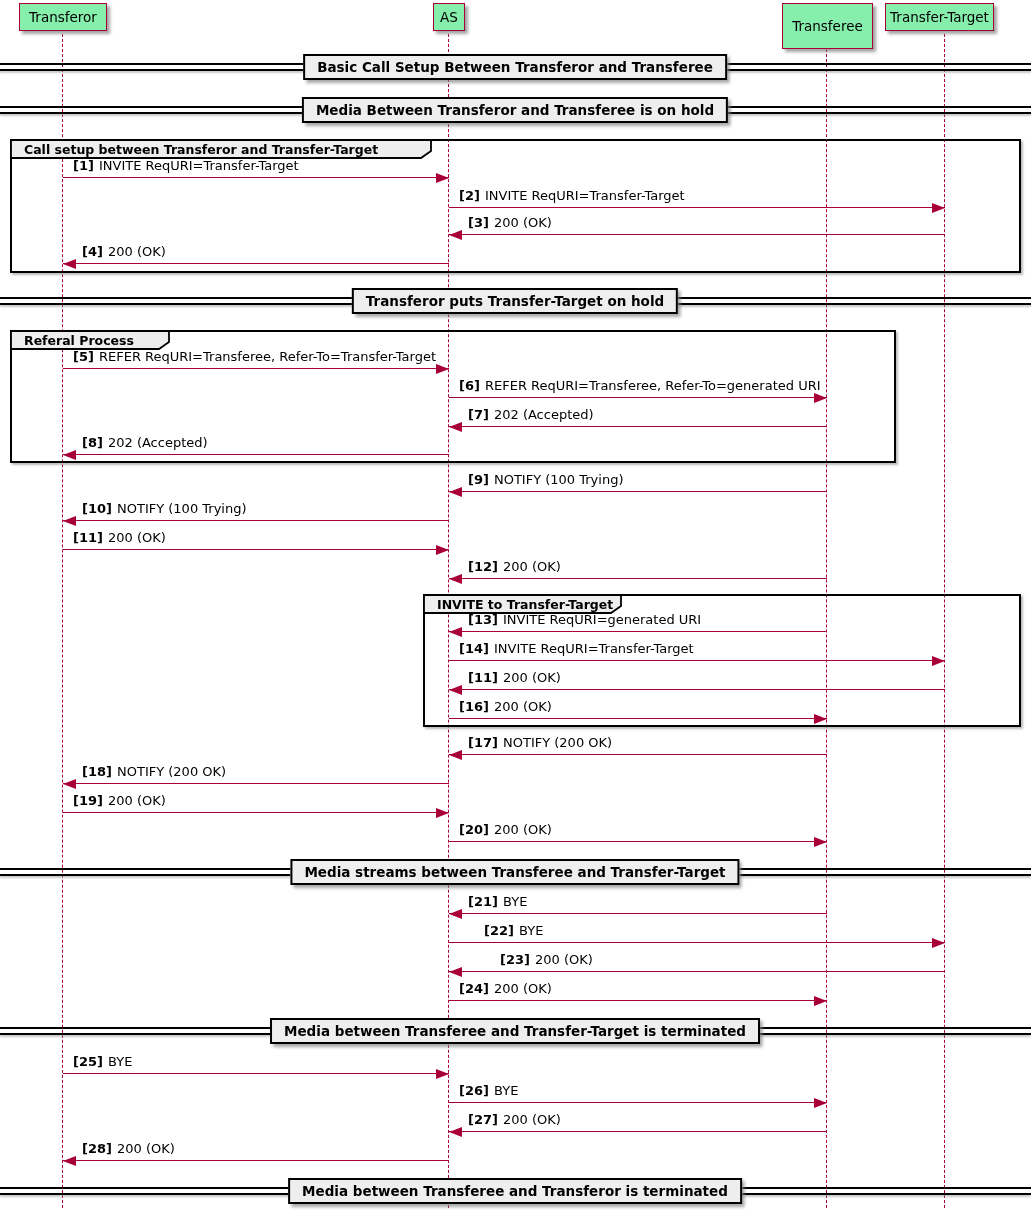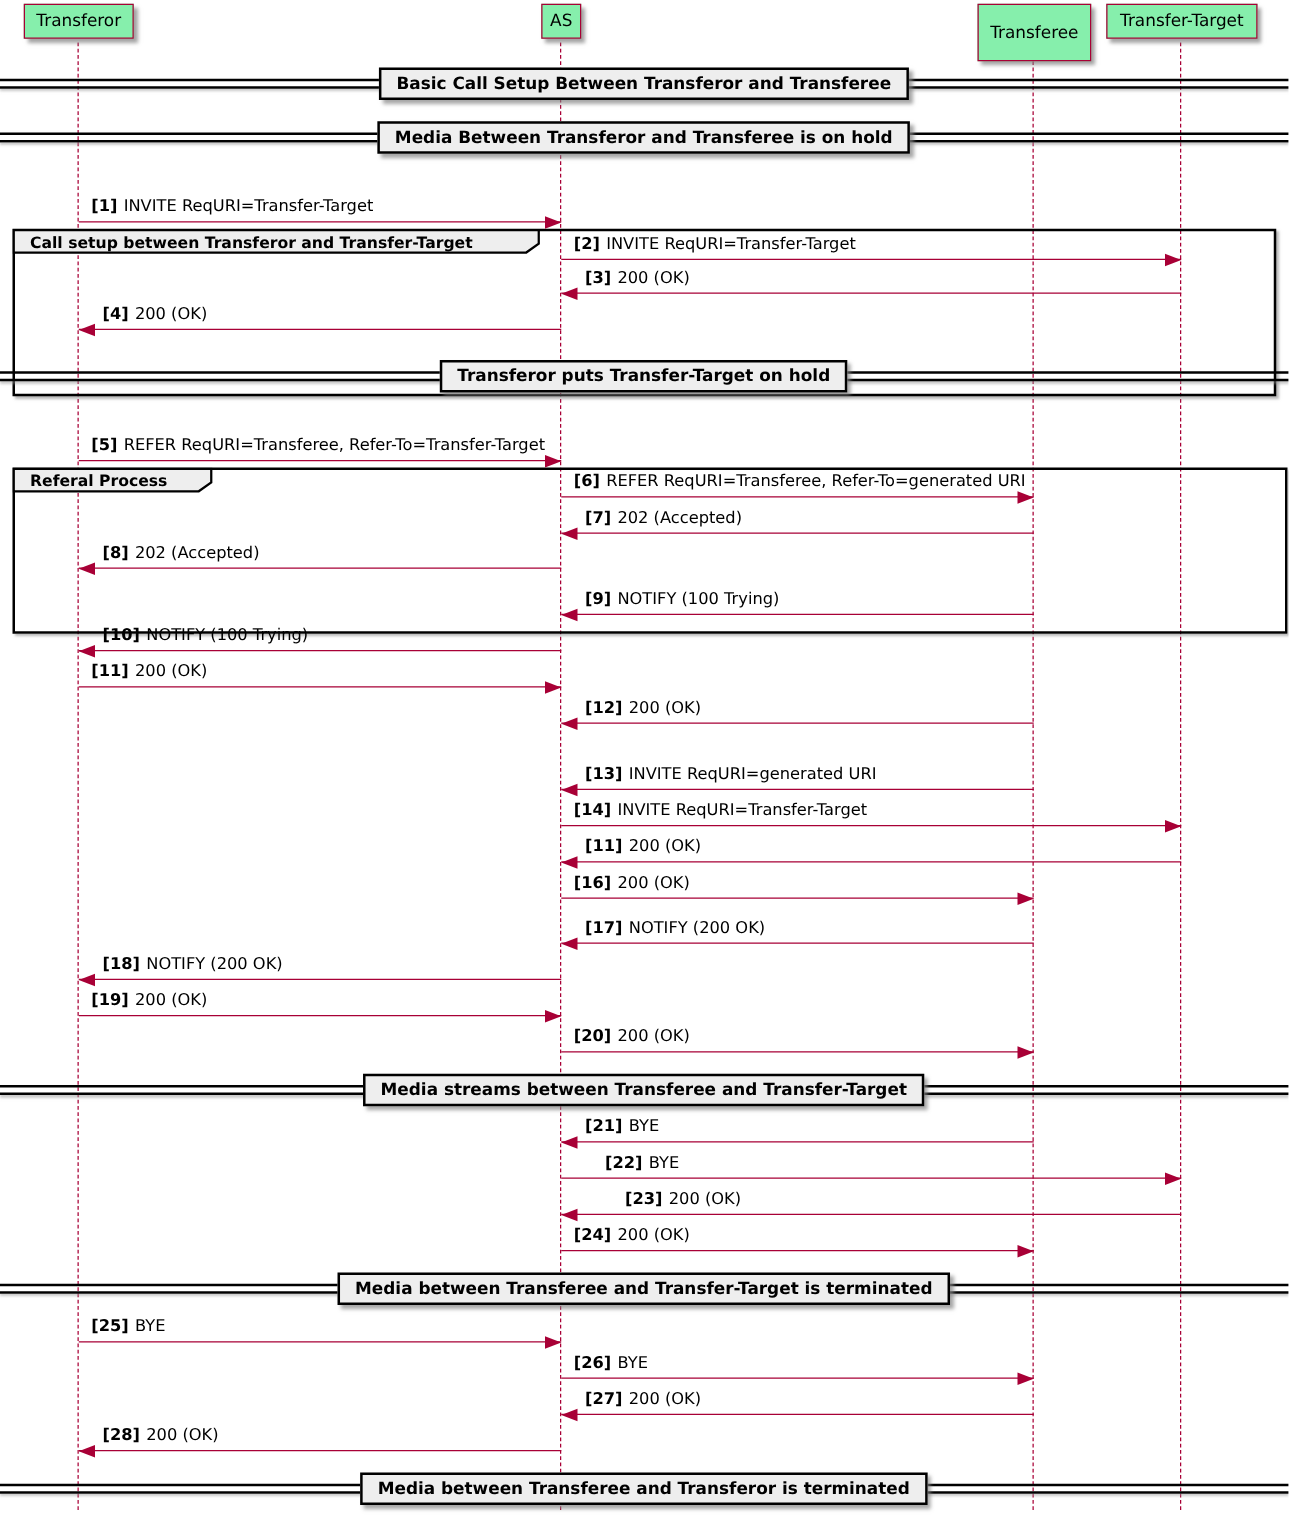--- a/index.html
+++ b/index.html
@@ -18,21 +18,21 @@
   .divider{position:absolute;left:0;width:1031px;height:0;}
   .divider-lines{position:absolute;left:0;right:0;top:-4px;height:8px;box-sizing:border-box;
     border-top:2px solid #000;border-bottom:2px solid #000;
     box-shadow:0 2px 2px rgba(150,150,150,.5);}
   .divider-label{position:absolute;left:515px;top:0;transform:translate(-50%,-50%);
     background:#EEEEEE;border:2px solid #000;padding:3px 12px;font-weight:bold;
     font-size:13.5px;white-space:nowrap;box-shadow:3px 3px 3px rgba(130,130,130,.7);}
 
   
   .frame{position:absolute;border:2px solid #000;box-sizing:border-box;
-    box-shadow:2px 2px 2px rgba(140,140,140,.6);margin-top:44px;}
+    box-shadow:2px 2px 2px rgba(140,140,140,.6);}
   .frame-tab{position:absolute;left:-2px;top:-2px;}
   .frame-title{position:absolute;left:12px;top:-1px;height:19px;display:flex;
     align-items:center;font-weight:bold;font-size:12.5px;white-space:nowrap;}
 
   
   .msg-line{position:absolute;height:0;border-top:1.6px solid #A80036;}
   .msg-head{position:absolute;width:0;height:0;border-top:5px solid transparent;
     border-bottom:5px solid transparent;}
   .msg-head.r{border-left:13px solid #A80036;}
   .msg-head.l{border-right:13px solid #A80036;}
@@ -44,27 +44,33 @@
 
 <div id="stage">
 
   <div class="frame" style="left:10px;top:139px;width:1011px;height:134px;z-index:3;">
     <svg class="frame-tab" width="423" height="21">
       <polygon points="1,1 421,1 421,12 411,19 1,19" fill="#EEEEEE" stroke="#000000" stroke-width="1.8"></polygon>
     </svg>
     <div class="frame-title">Call setup between Transferor and Transfer-Target</div>
   </div>
 
-  <div class="frame" style="left:10px;top:330px;width:1020px;height:133px;z-index:3;">
+  <div class="frame" style="left:10px;top:330px;width:886px;height:133px;z-index:3;">
     <svg class="frame-tab" width="161" height="21">
       <polygon points="1,1 159,1 159,12 149,19 1,19" fill="#EEEEEE" stroke="#000000" stroke-width="1.8"></polygon>
     </svg>
     <div class="frame-title">Referal Process</div>
   </div>
 
+  <div class="frame" style="left:423px;top:594px;width:598px;height:133px;z-index:3;">
+    <svg class="frame-tab" width="200" height="21">
+      <polygon points="1,1 198,1 198,12 188,19 1,19" fill="#EEEEEE" stroke="#000000" stroke-width="1.8"></polygon>
+    </svg>
+    <div class="frame-title">INVITE to Transfer-Target</div>
+  </div>
 
   <div class="divider" style="top:67px;z-index:4;">
     <div class="divider-lines"></div>
     <div class="divider-label">Basic Call Setup Between Transferor and Transferee</div>
   </div>
   <div class="divider" style="top:110px;z-index:4;">
     <div class="divider-lines"></div>
     <div class="divider-label">Media Between Transferor and Transferee is on hold</div>
   </div>
   <div class="divider" style="top:301px;z-index:4;">
@@ -84,21 +90,21 @@
     <div class="divider-label">Media between Transferee and Transferor is terminated</div>
   </div>
 
 <div class="lifeline" style="left: 62px; top: 34px; height: 1174px; z-index: 1;"></div>
     <div class="participant" style="left: 19px; top: 3px; width: 88px; height: 28px; z-index: 5;">Transferor</div>
     <div class="lifeline" style="left: 448px; top: 34px; height: 1174px; z-index: 1;"></div>
     <div class="participant" style="left: 433px; top: 3px; width: 32px; height: 28px; z-index: 5;">AS</div>
     <div class="lifeline" style="left: 826px; top: 34px; height: 1174px; z-index: 1;"></div>
     <div class="participant" style="left: 782px; top: 3px; width: 91px; height: 46px; z-index: 5;">Transferee</div>
     <div class="lifeline" style="left: 944px; top: 34px; height: 1174px; z-index: 1;"></div>
-    <div class="participant" style="left: 885px; top: 3px; width: 121px; height: 28px; z-index: 5;">Transfer-Target</div>
+    <div class="participant" style="left: 885px; top: 3px; width: 109px; height: 28px; z-index: 5;">Transfer-Target</div>
     <div class="msg-line" style="left: 63px; top: 177px; width: 386px; z-index: 6;"></div>
     <div class="msg-head r" style="left: 436px; top: 173px; z-index: 7;"></div>
     <div class="msg-label" style="left: 73px; top: 158px; z-index: 7;"><span class="seq">[1]</span><span>INVITE ReqURI=Transfer-Target</span></div>
     <div class="msg-line" style="left: 449px; top: 207px; width: 496px; z-index: 6;"></div>
     <div class="msg-head r" style="left: 932px; top: 203px; z-index: 7;"></div>
     <div class="msg-label" style="left: 459px; top: 188px; z-index: 7;"><span class="seq">[2]</span><span>INVITE ReqURI=Transfer-Target</span></div>
     <div class="msg-line" style="left: 449px; top: 234px; width: 496px; z-index: 6;"></div>
     <div class="msg-head l" style="left: 449px; top: 230px; z-index: 7;"></div>
     <div class="msg-label" style="left: 468px; top: 215px; z-index: 7;"><span class="seq">[3]</span><span>200 (OK)</span></div>
     <div class="msg-line" style="left: 63px; top: 263px; width: 386px; z-index: 6;"></div>

